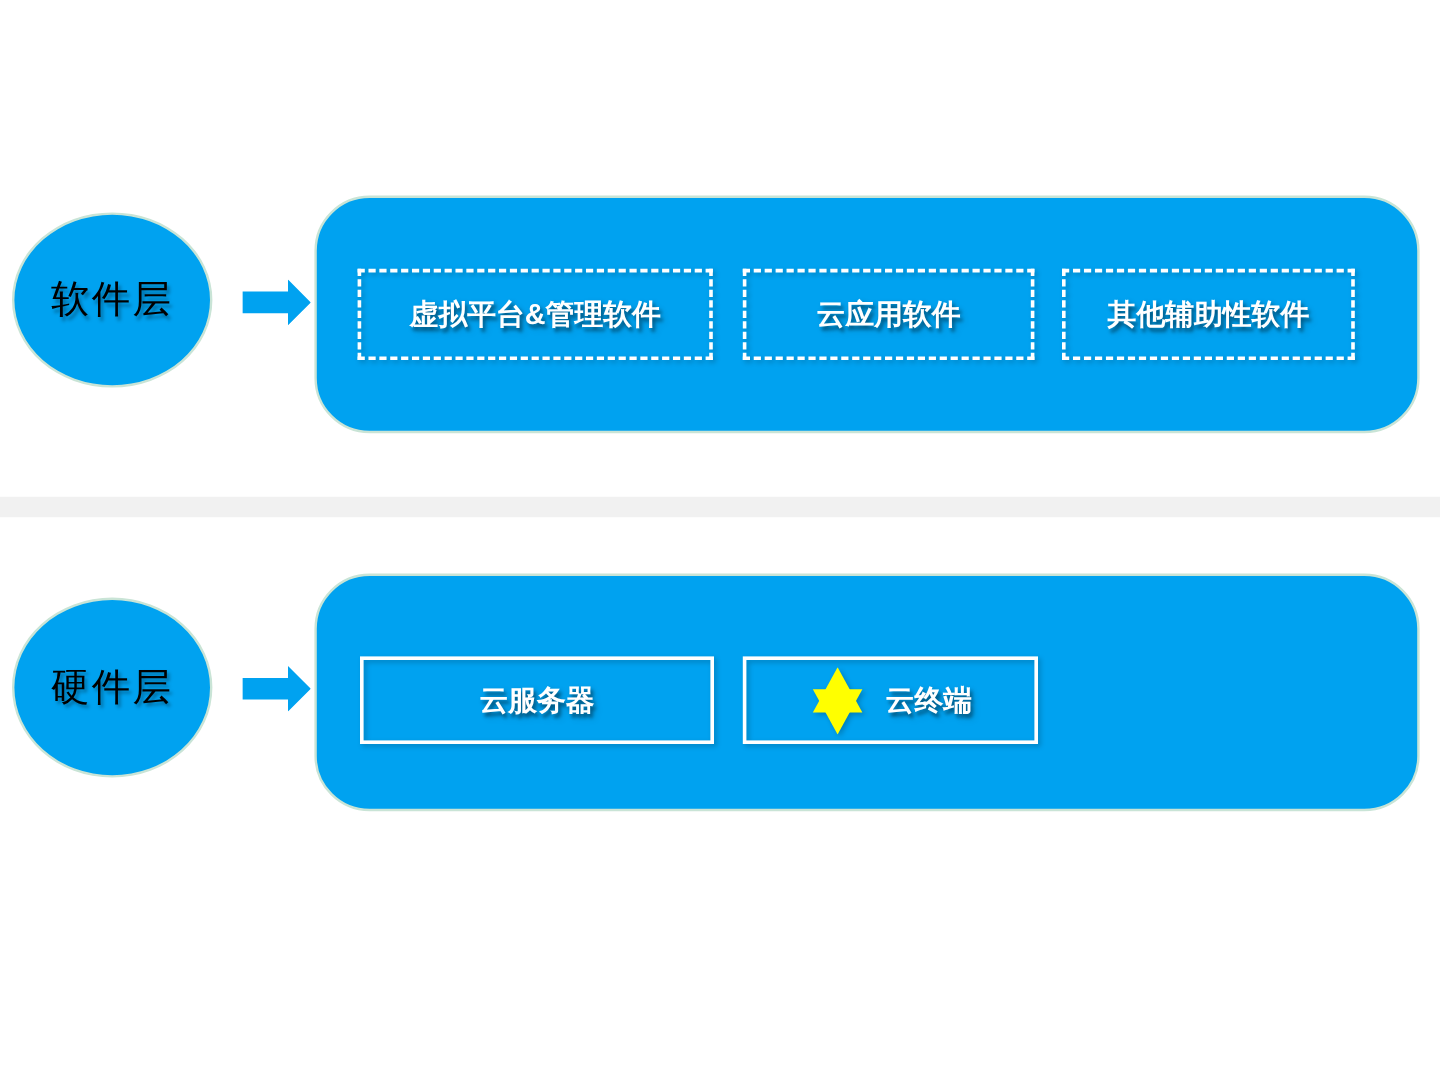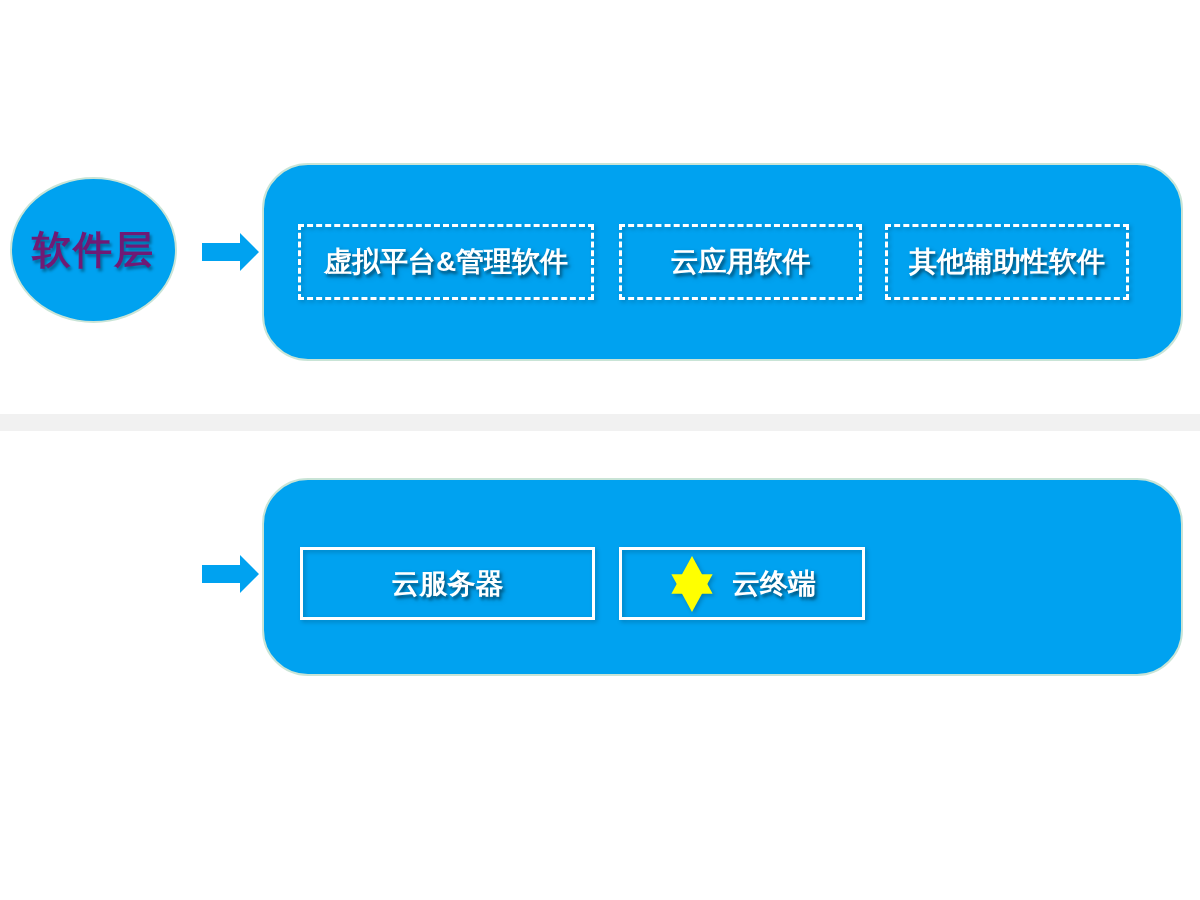--- a/index.html
+++ b/index.html
@@ -7,31 +7,31 @@
     position:relative;width:1200px;height:900px;background:#ffffff;overflow:hidden;
     font-family:"Liberation Sans",sans-serif;
     --blue:#00A2F0;--halo:#c9e4d6;--star:#FFFF00;--divider:#F1F1F1;
   }
   .circle{
     position:absolute;background:var(--blue);border-radius:50%;
     display:flex;align-items:center;justify-content:center;
     border:2px solid var(--halo);box-sizing:border-box;
   }
   .circle-label{
-    color:#701a75;font-weight:bold;font-size:39px;letter-spacing:2px;
+    color:#000000;font-weight:normal;font-size:32px;letter-spacing:2px;
     text-shadow:2px 3px 3px rgba(0,0,0,.35);white-space:nowrap;
   }
   .arrow{position:absolute;color:var(--blue);}
   .panel{
     position:absolute;background:var(--blue);border-radius:46px;
     border:2px solid var(--halo);box-sizing:border-box;
   }
   .item{
     position:absolute;display:flex;align-items:center;justify-content:center;gap:16px;
-    color:#fff;font-weight:bold;font-size:28px;box-sizing:border-box;
+    color:#fff;font-weight:bold;font-size:24px;box-sizing:border-box;
     filter:drop-shadow(2px 2px 2px rgba(0,0,0,.22));white-space:nowrap;
   }
   .item-label{text-shadow:2px 3px 3px rgba(0,0,0,.35);}
   .item.dashed{border:3px dashed #ffffff;}
   .item.solid{border:3px solid #ffffff;}
   
   .sw-circle{left:10px;top:177px;width:167px;height:146px;}
   .sw-arrow{left:202px;top:233px;}
   .sw-panel{left:262px;top:163px;width:921px;height:198px;}
   .sw-item-1{left:34px;top:59px;width:296px;height:76px;}
@@ -68,20 +68,23 @@
     <div class="item dashed sw-item-3">
       <span class="item-label">其他辅助性软件</span>
     </div>
     <div class="item dashed sw-item-2">
       <span class="item-label">云应用软件</span>
     </div>
   </div>
 
   <div class="divider"></div>
 
+  <div class="circle hw-circle">
+    <span class="circle-label">硬件层</span>
+  </div>
 
   <svg class="arrow hw-arrow" width="57" height="38" viewBox="0 0 57 38" aria-hidden="true">
     <polygon points="0,10 38,10 38,0 57,19 38,38 38,28 0,28" fill="currentColor"></polygon>
   </svg>
 
   <div class="panel hw-panel">
     <div class="item solid hw-item-1">
       <span class="item-label">云服务器</span>
     </div>
     <div class="item solid hw-item-2">

